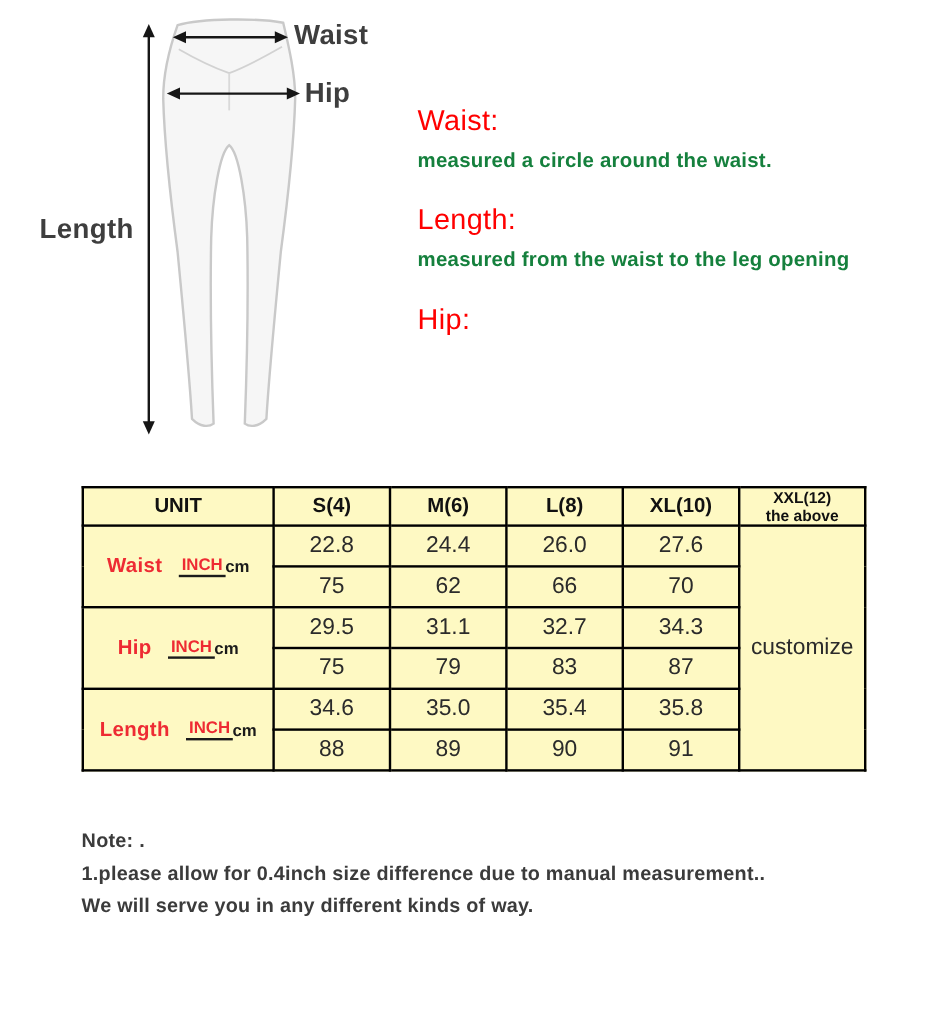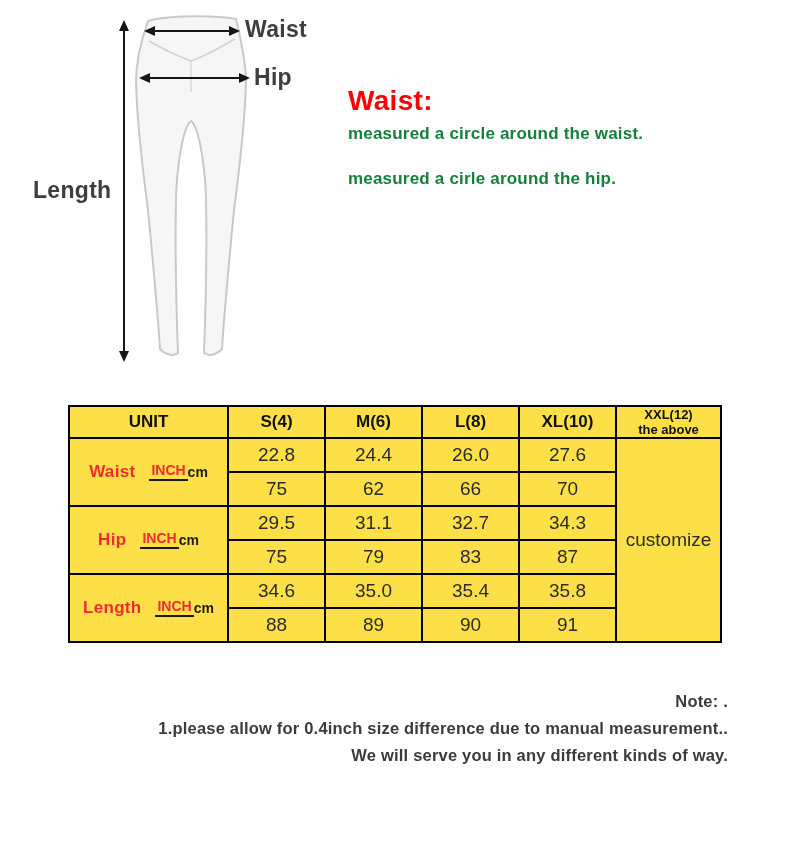--- a/index.html
+++ b/index.html
@@ -10,40 +10,40 @@
   .diagram { position:absolute; left:0; top:0; width:345px; height:395px; }
   .diagram svg { position:absolute; left:0; top:0; }
   .diag-label { position:absolute; color:#3e3e3e; font-weight:700; font-size:23px; letter-spacing:0.3px; }
   .diag-label.waist  { left:245px; top:16px; }
   .diag-label.hip    { left:254px; top:64px; }
   .diag-label.length { left:33px;  top:177px; }
 
   
   .descriptions { position:absolute; left:348px; top:86px; width:430px; }
   .desc-block { margin-bottom:25px; }
-  .desc-title { color:var(--heading-red,#ff0000); font-size:28px; line-height:30px; font-weight:700; margin-bottom:8px; letter-spacing:0.3px; }
+  .desc-title { color:var(--heading-red,#ff0000); font-size:24px; line-height:30px; font-weight:400; margin-bottom:8px; letter-spacing:0.3px; }
   .desc-text  { color:#15803d; font-size:17px; line-height:20px; font-weight:700; letter-spacing:0.2px; }
 
   
-  .size-table { position:absolute; left:68px; top:405px; width:652px; border-collapse:collapse; table-layout:fixed; background:#fde047; }
+  .size-table { position:absolute; left:68px; top:405px; width:652px; border-collapse:collapse; table-layout:fixed; background:#fef9c3; }
   .size-table th, .size-table td { border:2px solid #000; text-align:center; vertical-align:middle; color:#2b2b2b; }
   .size-table th { height:32px; font-size:17px; font-weight:700; color:#111; }
   .size-table td { height:34px; font-size:19px; font-weight:400; }
   .size-table th.xxl-h { font-size:13px; line-height:15px; font-weight:700; }
   .size-table th.xxl-h span { display:block; }
   .label-cell { padding:0; }
   .label-wrap { display:flex; align-items:center; justify-content:center; }
   .row-label { color:var(--table-red,#ee2b33); font-size:17px; font-weight:700; letter-spacing:0.3px; }
   .fraction { display:inline-flex; flex-direction:row; align-items:center; margin-left:14px; line-height:1.05; }
   .fraction .inch { color:var(--table-red,#ee2b33); font-size:14px; font-weight:700; border-bottom:2px solid #1b1b1b; padding:0 2px 2px; }
   .fraction .cm   { color:#1b1b1b; font-size:14px; font-weight:700; padding-top:0; }
   .customize-cell { color:var(--table-red,#ee2b33); font-size:19px; font-weight:700; }
 
   
-  .note { position:absolute; left:68px; top:688px; width:660px; color:#3b3b3b; font-size:16.5px; font-weight:700; letter-spacing:0.2px;text-align:right; }
+  .note { position:absolute; left:68px; top:688px; width:660px; color:#3b3b3b; font-size:16.5px; font-weight:700; letter-spacing:0.2px; }
   .note div { line-height:27px; }
 </style>
 </head>
 <body>
 
 <div class="canvas">
 
   <div class="diagram">
     <svg width="345" height="395" viewBox="0 0 345 395">
 
@@ -74,21 +74,25 @@
     <span class="diag-label hip">Hip</span>
     <span class="diag-label length">Length</span>
   </div>
 
   <div class="descriptions">
     <div class="desc-block">
       <div class="desc-title">Waist:</div>
       <div class="desc-text">measured a circle around the waist.</div>
     </div>
     <div class="desc-block">
-      <div class="desc-text">measured a cirle around the hip.</div>
+      <div class="desc-title">Length:</div>
+      <div class="desc-text">measured from the waist to the leg opening</div>
+    </div>
+    <div class="desc-block">
+      <div class="desc-title">Hip:</div>
     </div>
   </div>
 
   <table class="size-table">
     <colgroup>
       <col style="width:159px">
         <col style="width:97px">
         <col style="width:97px">
       <col style="width:97px">
         <col style="width:97px">

